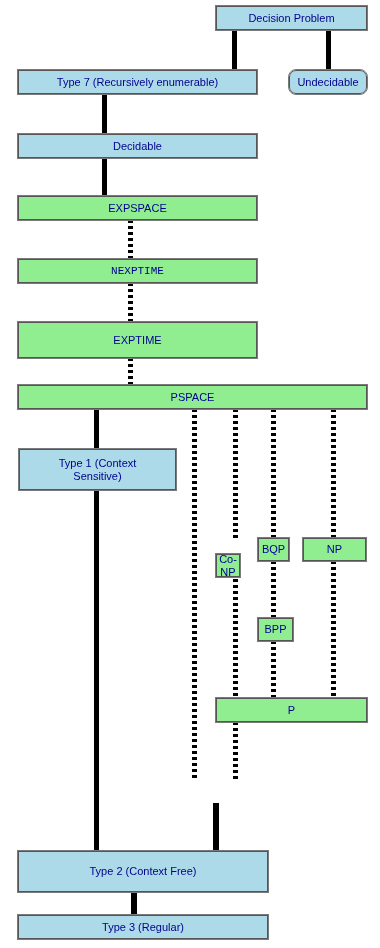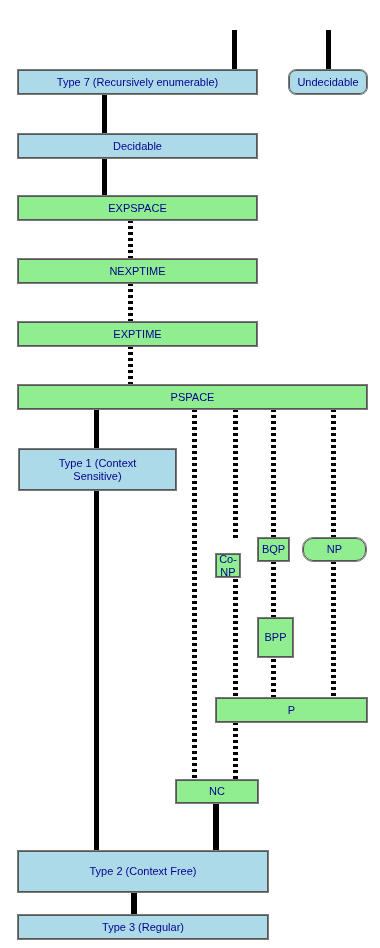--- a/index.html
+++ b/index.html
@@ -75,30 +75,30 @@
     <div class="edge dotted" style="left: 271px; top: 409px; width: 5px; height: 129px;"></div>
     <div class="edge dotted" style="left: 331px; top: 409px; width: 5px; height: 129px;"></div>
     <div class="edge dotted" style="left: 233px; top: 561px; width: 5px; height: 137px;"></div>
     <div class="edge dotted" style="left: 271px; top: 561px; width: 5px; height: 57px;"></div>
     <div class="edge dotted" style="left: 271px; top: 641px; width: 5px; height: 57px;"></div>
     <div class="edge dotted" style="left: 331px; top: 561px; width: 5px; height: 137px;"></div>
     <div class="edge dotted" style="left: 233px; top: 722px; width: 5px; height: 58px;"></div>
     <div class="edge solid" style="left: 94px; top: 490px; width: 5px; height: 361px;"></div>
     <div class="edge solid" style="left: 213px; top: 803px; width: 6px; height: 48px;"></div>
     <div class="edge solid" style="left: 131px; top: 875px; width: 6px; height: 40px;"></div>
+    <div class="node blue" style="left: 216px; top: 6px; width: 151px; height: 24px;"><span class="label">Decision Problem</span></div>
     <div class="node blue" style="left: 18px; top: 70px; width: 239px; height: 24px;"><span class="label">Type 7 (Recursively enumerable)</span></div>
     <div class="node blue" style="left: 289px; top: 70px; width: 78px; height: 24px; border-radius: 7px;"><span class="label">Undecidable</span></div>
     <div class="node green" style="left: 18px; top: 196px; width: 239px; height: 24px;"><span class="label">EXPSPACE</span></div>
     <div class="node blue" style="left: 18px; top: 134px; width: 239px; height: 24px;"><span class="label">Decidable</span></div>
-    <div class="node green" style="left: 18px; top: 259px; width: 239px; height: 24px;"><span class="label">NEXPTIME</span></div>
-    <div class="node green" style="left: 18px; top: 322px; width: 239px; height: 24px;"><span class="label">EXPTIME</span></div>
+    <div class="node green" style="left: 18px; top: 259px; width: 239px; height: 24px; font-family: Liberation Mono, monospace;"><span class="label">NEXPTIME</span></div>
+    <div class="node green" style="left: 18px; top: 322px; width: 239px; height: 36px;"><span class="label">EXPTIME</span></div>
     <div class="node green" style="left: 18px; top: 385px; width: 349px; height: 24px; justify-content: flex-end;"><span class="label">PSPACE</span></div>
     <div class="node blue" style="left: 19px; top: 449px; width: 157px; height: 41px;"><span class="label">Type 1 (Context
 Sensitive)</span></div>
     <div class="node green" style="left: 216px; top: 554px; width: 24px; height: 23px;"><span class="label">Co-NP</span></div>
     <div class="node green" style="left: 258px; top: 538px; width: 31px; height: 23px;"><span class="label">BQP</span></div>
-    <div class="node green" style="left: 303px; top: 538px; width: 63px; height: 23px; border-radius: 10px;"><span class="label">NP</span></div>
-    <div class="node green" style="left: 258px; top: 618px; width: 35px; height: 39px;"><span class="label">BPP</span></div>
+    <div class="node green" style="left: 303px; top: 538px; width: 63px; height: 23px;"><span class="label">NP</span></div>
+    <div class="node green" style="left: 258px; top: 618px; width: 35px; height: 23px;"><span class="label">BPP</span></div>
     <div class="node green" style="left: 216px; top: 698px; width: 151px; height: 24px;"><span class="label">P</span></div>
-    <div class="node green" style="left: 176px; top: 780px; width: 82px; height: 23px;"><span class="label">NC</span></div>
     <div class="node blue" style="left: 18px; top: 851px; width: 250px; height: 41px; text-align: center;"><span class="label">Type 2 (Context Free)</span></div>
     <div class="node blue" style="left: 18px; top: 915px; width: 250px; height: 24px;"><span class="label">Type 3 (Regular)</span></div>
   </div>
 
 </body></html>

